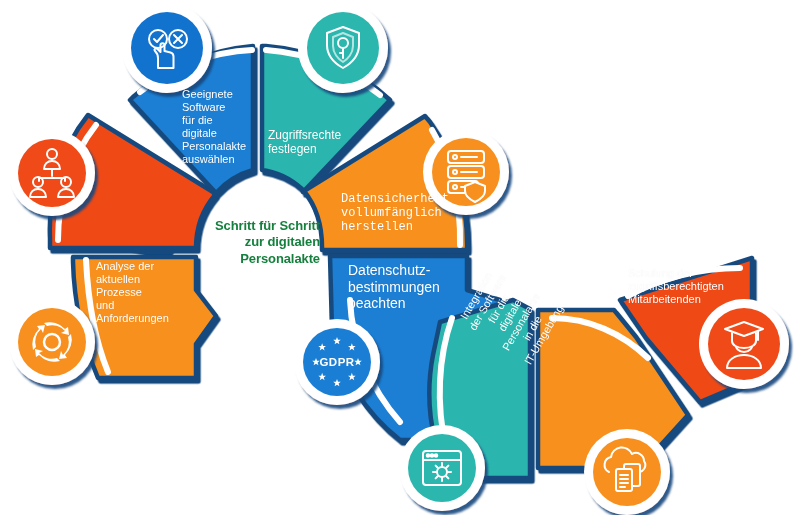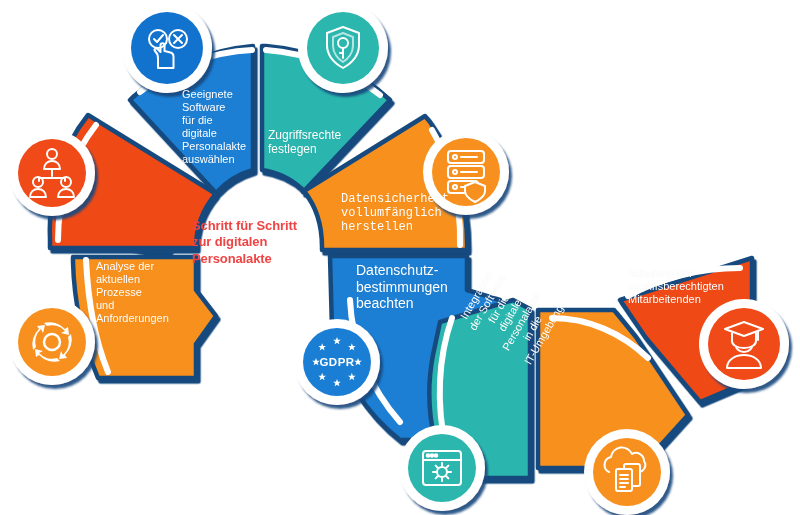--- a/index.html
+++ b/index.html
@@ -22,23 +22,23 @@
   .wlabel {
     position: absolute;
     color: #ffffff;
     line-height: 1.18;
     white-space: pre-line;
     pointer-events: none;
     text-shadow: 0 0 1px rgba(0,0,0,.08);
   }
   .center-title {
     position: absolute;
-    color: #ef4444;
+    color: #15803d;
     font-weight: bold;
-    text-align: left;
+    text-align: right;
     line-height: 1.25;
     white-space: pre-line;
     letter-spacing: -0.1px;
   }
 </style>
 </head>
 <body>
 
 <div id="stage">
 
@@ -312,21 +312,21 @@
   <div class="wlabel" style="left:341px; top:192px; width:110px; font-size:12px;font-family:Liberation Mono, monospace;">Datensicherheit
 vollumfänglich
 herstellen</div>
 
   <div class="wlabel" style="left:96px; top:260px; width:100px; font-size:11px;">Analyse der
 aktuellen
 Prozesse
 und
 Anforderungen</div>
 
-  <div class="wlabel" style="left:348px; top:262px; width:110px; font-size:14px;margin-left:8px;">Datenschutz-
+  <div class="wlabel" style="left:348px; top:262px; width:110px; font-size:14px;">Datenschutz-
 bestimmungen
 beachten</div>
 
   <div class="wlabel" style="left:452px; top:318px; width:90px; font-size:11px;
               transform: rotate(-60deg); transform-origin: 10px 10px; text-align:center;">Integration
 der Software
 für die
 digitale
 Personalakte
 in die

